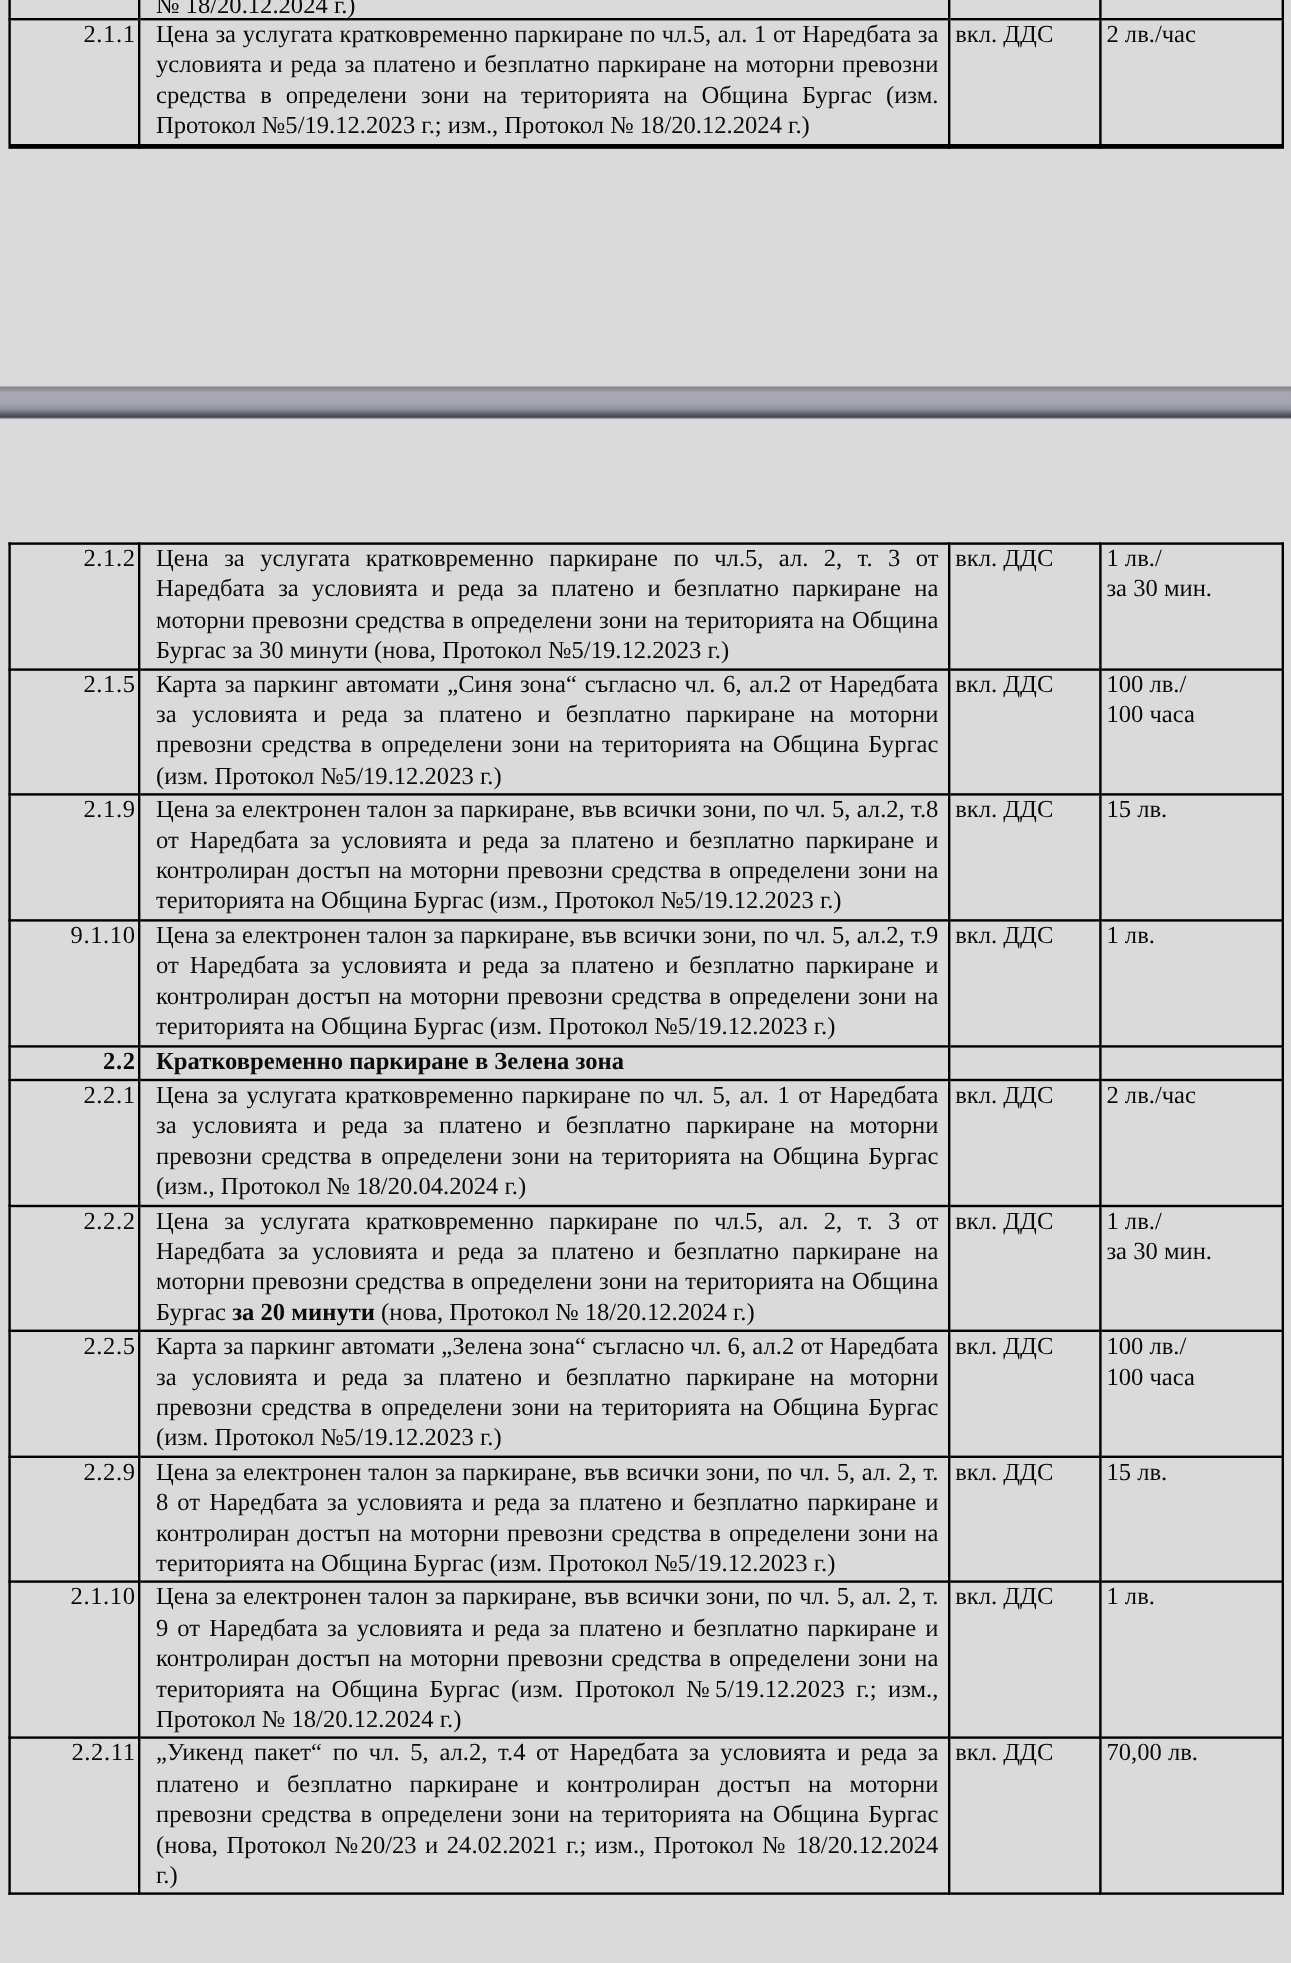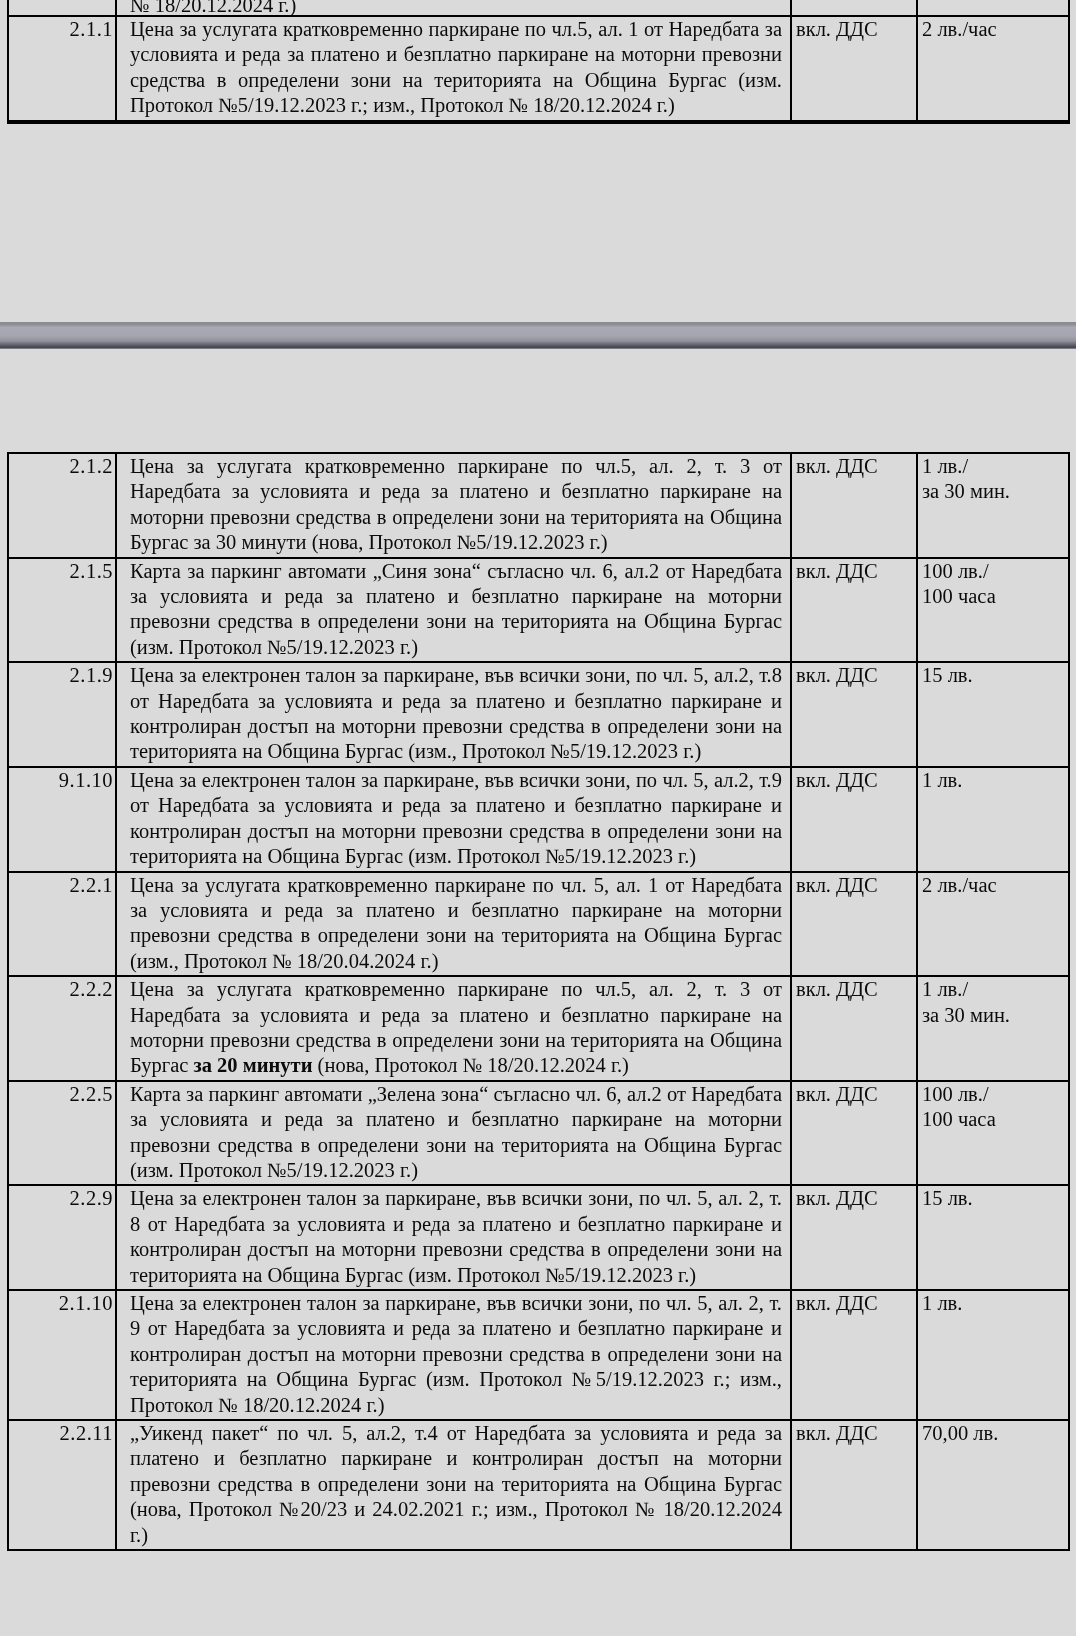--- a/index.html
+++ b/index.html
@@ -132,20 +132,26 @@
           <td class="c-desc"><span>Цена за електронен талон за паркиране, във всички зони, по чл. 5, ал.2, т.8  от Наредбата за условията и реда за платено и безплатно паркиране и контролиран достъп на моторни превозни средства в определени зони на територията на Община Бургас (изм., Протокол №5/19.12.2023 г.)</span></td>
           <td class="c-vat">вкл. ДДС</td>
           <td class="c-price">15 лв.</td>
         </tr>
         <tr>
           <td class="c-num">9.1.10</td>
           <td class="c-desc"><span>Цена за електронен талон за паркиране, във всички зони, по чл. 5, ал.2, т.9 от Наредбата за условията и реда за платено и безплатно паркиране и контролиран достъп на моторни превозни средства в определени зони на територията на Община Бургас (изм. Протокол №5/19.12.2023 г.)</span></td>
           <td class="c-vat">вкл. ДДС</td>
           <td class="c-price">1 лв.</td>
         </tr>
+        <tr class="section">
+          <td class="c-num">2.2</td>
+          <td class="c-desc"><span class="b">Кратковременно паркиране в Зелена зона</span></td>
+          <td class="c-vat"></td>
+          <td class="c-price"></td>
+        </tr>
         <tr>
           <td class="c-num">2.2.1</td>
           <td class="c-desc"><span>Цена за услугата кратковременно паркиране по чл. 5, ал. 1 от Наредбата за условията и реда за платено и безплатно паркиране на моторни превозни средства в определени зони на територията на Община Бургас (изм., Протокол № 18/20.04.2024 г.)</span></td>
           <td class="c-vat">вкл. ДДС</td>
           <td class="c-price">2 лв./час</td>
         </tr>
         <tr>
           <td class="c-num">2.2.2</td>
           <td class="c-desc"><span>Цена за услугата кратковременно паркиране по чл.5, ал. 2, т. 3 от Наредбата за условията и реда за платено и безплатно паркиране на моторни превозни средства в определени зони на територията на Община Бургас </span><span class="b">за 20 минути</span><span> (нова, Протокол № 18/20.12.2024 г.)</span></td>
           <td class="c-vat">вкл. ДДС</td>

